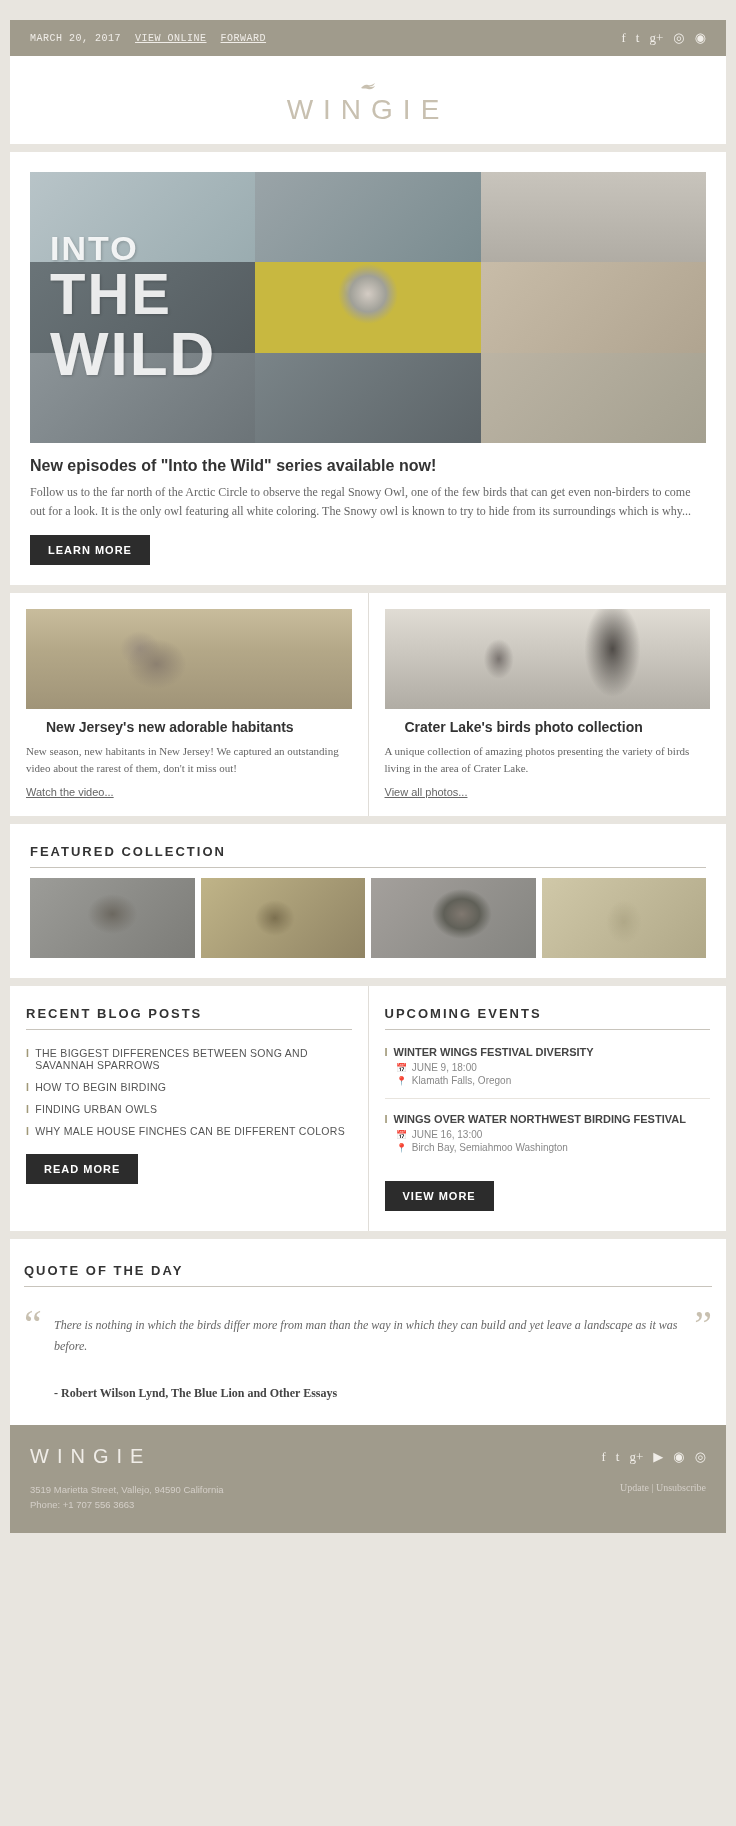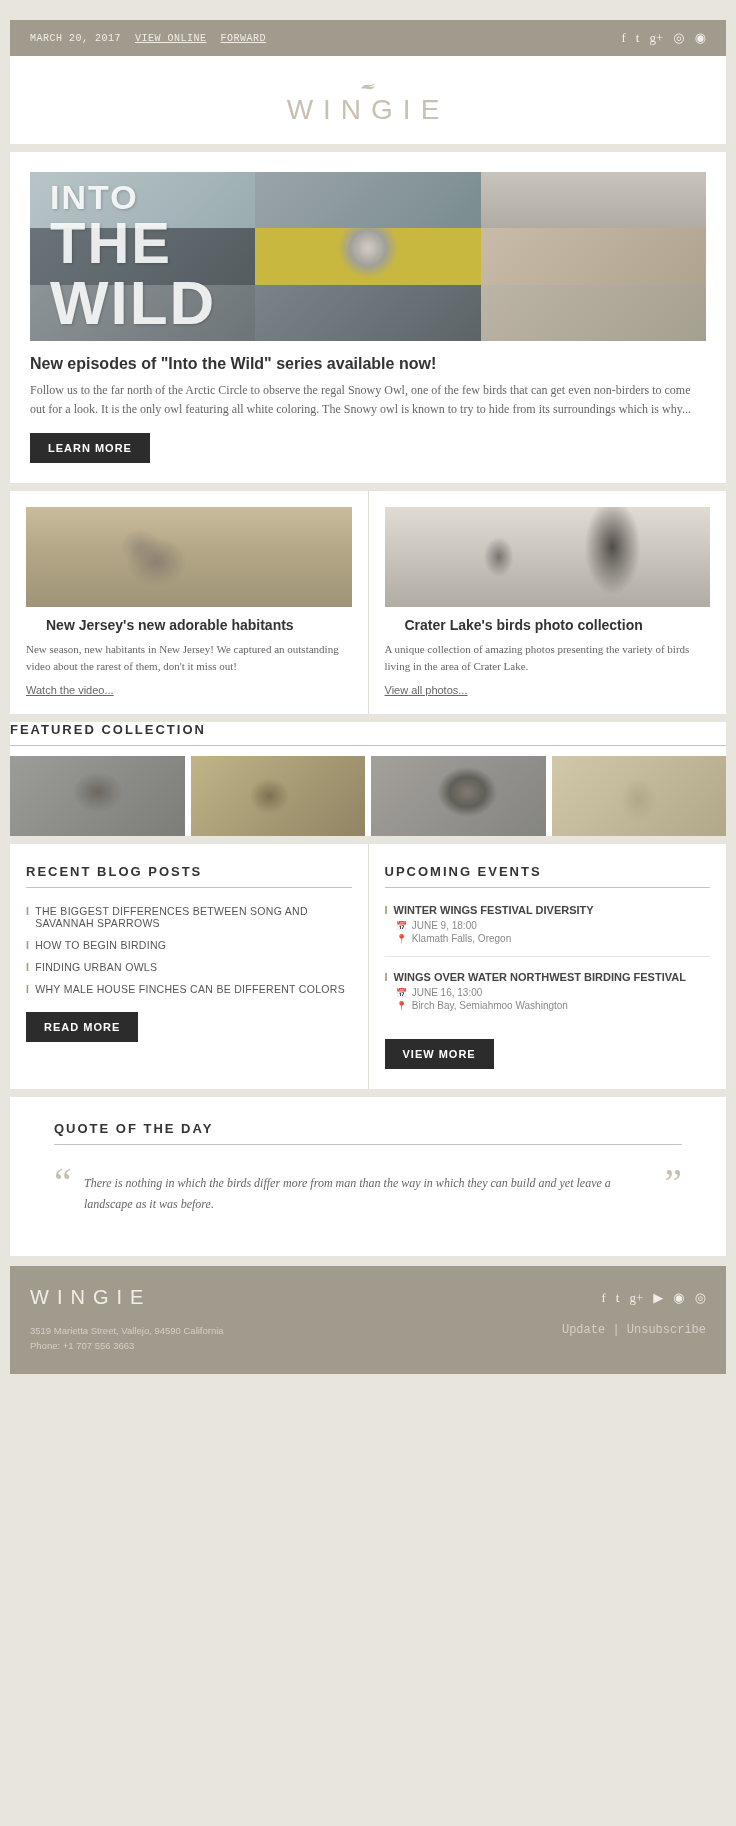--- a/index.html
+++ b/index.html
@@ -67,21 +67,21 @@
     
     .card {
       background: #fff;
       margin-bottom: 8px;
       padding: 20px;
     }
 
     
     .hero-image {
       width: 100%;
-      height: 169px;
+      height: 271px;
       background: #7f1d1d;
       position: relative;
       overflow: hidden;
       display: flex;
       align-items: center;
       justify-content: center;
       margin-bottom: 14px;
       text-decoration: underline;
     }
     .hero-grid {
@@ -189,20 +189,21 @@
       font-size: 11px;
       color: #666;
       text-decoration: underline;
       cursor: pointer;
       font-family: Arial, sans-serif;
     }
 
     
     .featured-card {
       background: #fff;
+      padding: 20px;
       margin-bottom: 8px;
     }
     .section-title {
       font-size: 13px;
       font-weight: bold;
       letter-spacing: 2px;
       text-transform: uppercase;
       color: #333;
       font-family: Arial, sans-serif;
       margin-bottom: 10px;
@@ -291,22 +292,22 @@
       margin: 2px 0 2px 12px;
     }
     .event-icon {
       font-size: 9px;
       color: #a09878;
     }
 
     
     .quote-card {
       background: #fff;
-      padding: 24px 44px;
-      margin-bottom: 10px;
+      padding: 24px 14px;
+      margin-bottom: 0;
     }
     .quote-mark-open {
       font-size: 40px;
       color: #c8c0b0;
       font-family: Georgia, serif;
       line-height: 0.8;
       float: left;
       margin-right: 8px;
       margin-top: 4px;
     }
@@ -370,23 +371,23 @@
       justify-content: space-between;
       align-items: flex-start;
     }
     .footer-address {
       font-size: 9.5px;
       color: #d4cfc8;
       font-family: Arial, sans-serif;
       line-height: 1.6;
     }
     .footer-links {
-      font-size: 12px;
+      font-size: 10px;
       color: #d4cfc8;
-      font-family: Liberation Mono, monospace;
+      font-family: Liberation Serif, serif;
       text-align: center;
     }
     .footer-links a {
       color: #d4cfc8;
       text-decoration: none;
     }
 
     
     .bird-svg {
       width: 16px;
@@ -595,20 +596,21 @@
     </div>
   </div>
 
   <div class="quote-card">
     <div class="section-title">QUOTE OF THE DAY</div>
     <div style="overflow:hidden; padding: 8px 0;">
       <span class="quote-mark-open">“</span>
       <span class="quote-mark-close">”</span>
       <div class="quote-text">There is nothing in which the birds differ more from man than the way in which they can build and yet leave a landscape as it was before.</div>
     </div>
+    <div class="quote-author">- Robert Wilson Lynd, The Blue Lion and Other Essays</div>
   </div>
 
   <div class="footer">
     <div class="footer-top">
       <div class="footer-logo">WINGIE</div>
       <div class="footer-social">
         <span>f</span>
         <span>t</span>
         <span>g+</span>
         <span>▶</span>

